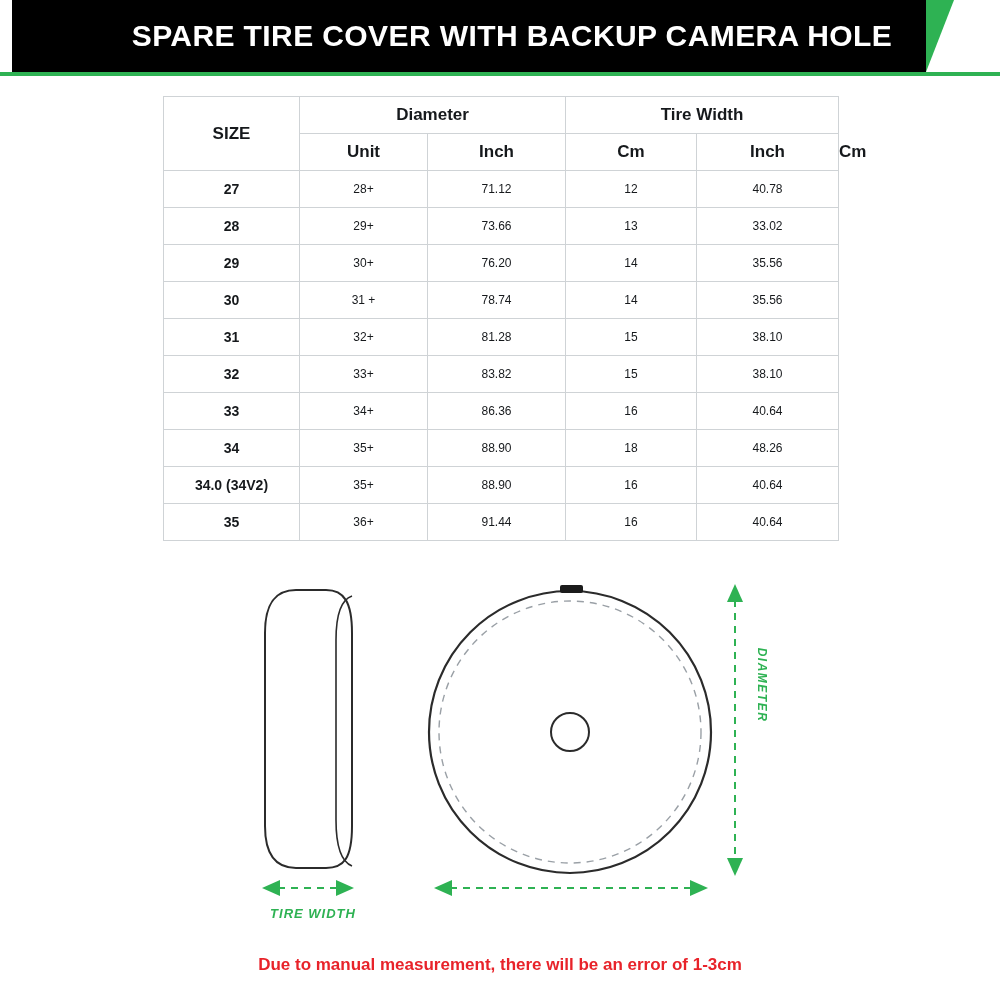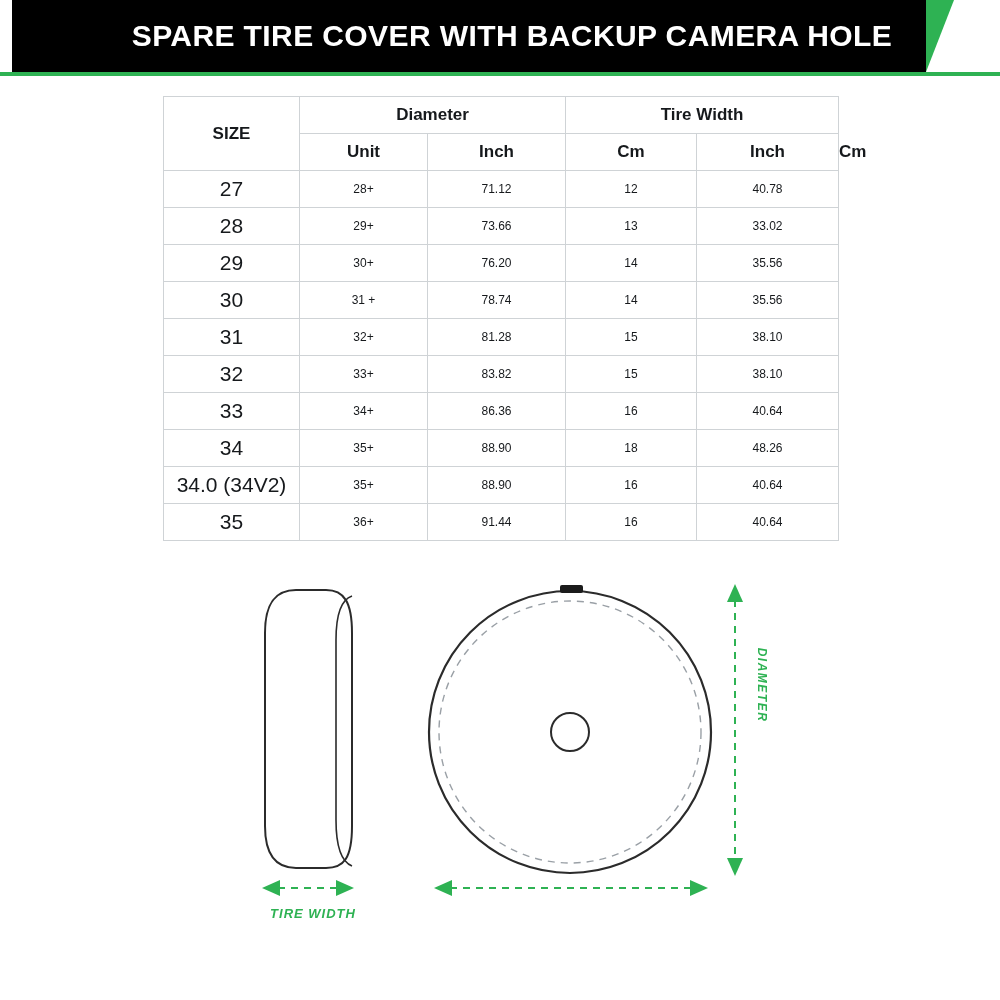--- a/index.html
+++ b/index.html
@@ -90,22 +90,22 @@
     color: #16191c;
     height: 37px;
     padding: 0;
     font-weight: normal;
   }
   table.size-table th {
     font-weight: bold;
     font-size: 17px;
   }
   table.size-table td.unit-cell {
-    font-weight: normal;
-    font-size: 21px;
+    font-weight: bold;
+    font-size: 14px;
   }
   col.c1 { width: 136px; }
   col.c2 { width: 128px; }
   col.c3 { width: 138px; }
   col.c4 { width: 131px; }
   col.c5 { width: 142px; }
 
   
   .diagram {
     position: absolute;
@@ -301,14 +301,15 @@
         <line x1="278" y1="340" x2="338" y2="340" stroke-dasharray="7 6"></line>
         <polygon points="262,340 280,332 280,348" stroke="none"></polygon>
         <polygon points="354,340 336,332 336,348" stroke="none"></polygon>
       </g>
     </svg>
 
     <div class="label-tirewidth">TIRE WIDTH</div>
     <div class="label-diameter">DIAMETER</div>
   </div>
 
+  <div class="note">Due to manual measurement, there will be an error of 1-3cm</div>
 
 </div>
 
 </body></html>

